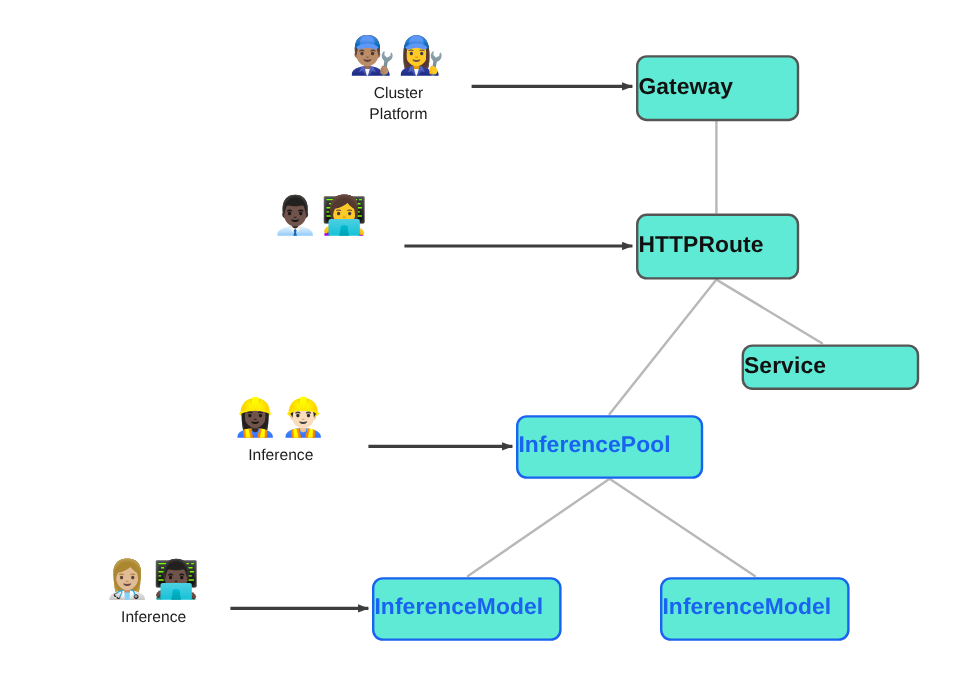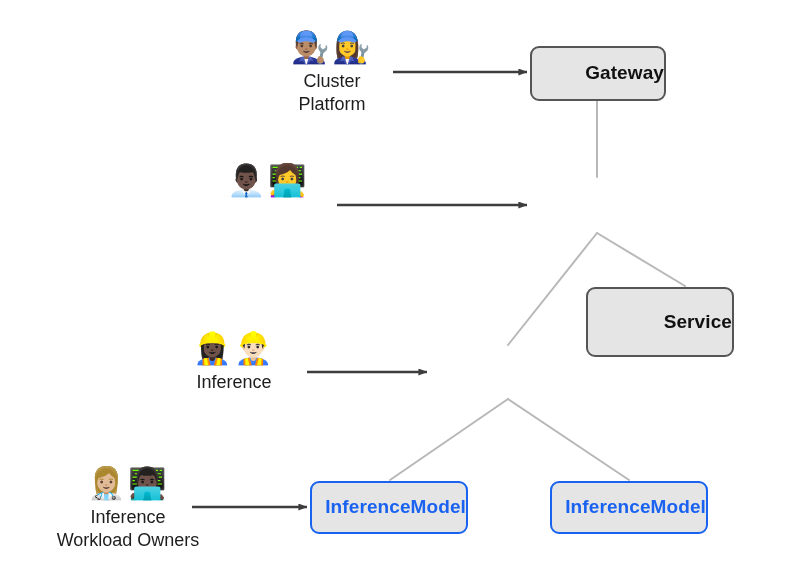--- a/index.html
+++ b/index.html
@@ -26,22 +26,22 @@
     height: 572px;
     pointer-events: none;
   }
 
   
   .node {
     position: absolute;
     box-sizing: border-box;
     display: flex;
     align-items: center;
-    justify-content: flex-end;
-    background: #e5e5e5;
+    justify-content: flex-start;
+    background: #5eead4;
     border-radius: 9px;
     font-weight: bold;
     letter-spacing: 0.1px;
     text-align: center;
     line-height: 1.1;
   }
   .node.neutral {
     border: 2px solid #555555;
     color: #111111;
     font-size: 19px;
@@ -62,21 +62,21 @@
   }
   .persona-icons {
     font-size: 31px;
     line-height: 1;
     letter-spacing: 2px;
     white-space: nowrap;
     font-family: "DejaVu Sans", sans-serif;
   }
   .persona-label {
     margin-top: 7px;
-    font-size: 18px;
+    font-size: 13px;
     color: #1d1d1d;
     line-height: 1.28;
     text-align: center;
     white-space: nowrap;
     font-family: "Liberation Sans", sans-serif;
   }
 </style>
 </head>
 <body>
 
@@ -102,25 +102,31 @@
       <line x1="337" y1="205" x2="527" y2="205" marker-end="url(#arrowhead)"></line>
       <line x1="307" y1="372" x2="427" y2="372" marker-end="url(#arrowhead)"></line>
       <line x1="192" y1="507" x2="307" y2="507" marker-end="url(#arrowhead)"></line>
     </g>
   </svg>
 
   <div class="node neutral" style="left:530px; top:46px; width:136px; height:55px;">
     <span>Gateway</span>
   </div>
 
+  <div class="node neutral" style="left:530px; top:178px; width:136px; height:55px;">
+    <span>HTTPRoute</span>
+  </div>
 
-  <div class="node neutral" style="left:586px; top:287px; width:148px; height:70px;">
+  <div class="node neutral" style="left:618px; top:287px; width:148px; height:38px;">
     <span>Service</span>
   </div>
 
+  <div class="node accent" style="left:430px; top:346px; width:156px; height:53px;">
+    <span>InferencePool</span>
+  </div>
 
   <div class="node accent" style="left:310px; top:481px; width:158px; height:53px;">
     <span>InferenceModel</span>
   </div>
 
   <div class="node accent" style="left:550px; top:481px; width:158px; height:53px;">
     <span>InferenceModel</span>
   </div>
 
   <div class="persona" style="left:262px; top:32px; width:140px;">
@@ -141,17 +147,16 @@
     <div class="persona-icons">👷🏿‍♀️👷🏻‍♂️</div>
     <div class="persona-label">
       <div>Inference</div>
     </div>
   </div>
 
   <div class="persona" style="left:58px; top:468px; width:140px;">
     <div class="persona-icons">👩🏼‍⚕️👨🏿‍💻</div>
     <div class="persona-label">
       <div>Inference</div>
-      <div>Workload Owners</div>
     </div>
   </div>
 
 </div>
 
 </body></html>

